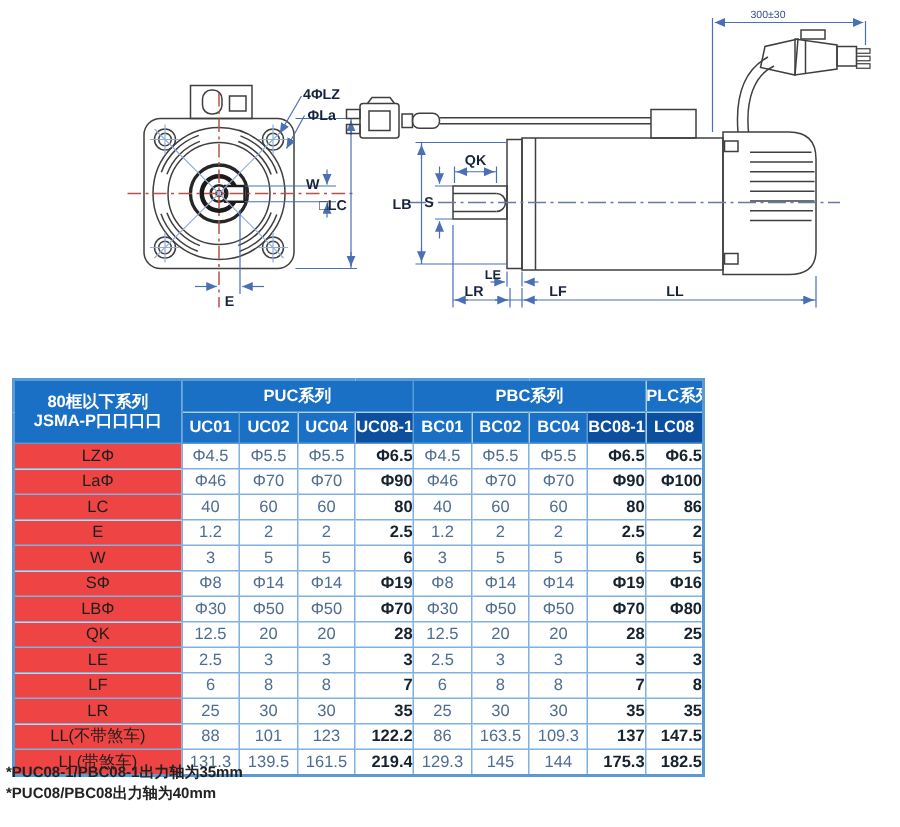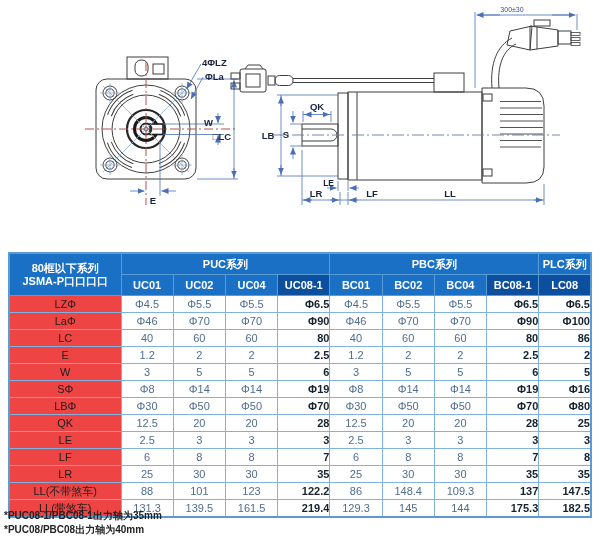--- a/index.html
+++ b/index.html
@@ -1,21 +1,21 @@
 <!DOCTYPE html>
 <html style="--header-bg: #1a70c4; --header-dark: #0c4f9e; --border: #5b9bd5; --grid: #7fb2e0; --value-text: #4f6d90; --value-bold: #16222e;"><head>
 <meta charset="utf-8">
 <style>
   html,body{margin:0;padding:0;}
   body{
     width:600px;height:551px;position:relative;background:#fff;
     font-family:"Liberation Sans", sans-serif;overflow:hidden;
   }
   #drawing{position:absolute;top:0;left:0;}
-  #table-wrap{position:absolute;top:252px;left:8px;width:584px;}
+  #table-wrap{position:absolute;top:252px;left:8px;width:462px;}
   table{border-collapse:collapse;width:100%;table-layout:fixed;border:2px solid var(--border);}
   th,td{
     border:1px solid var(--grid);
     font-size:11px;text-align:center;vertical-align:middle;
     padding:0;height:16px;line-height:15px;overflow:hidden;white-space:nowrap;
   }
   thead th{background:var(--header-bg);color:#fff;font-weight:bold;height:20px;border-color:var(--border);}
   thead th.dark{background:var(--header-dark);}
   th.corner div{line-height:13px;font-size:11px;}
   tbody th{background:#ef4444;color:#1d1d1d;font-weight:normal;}
@@ -351,21 +351,21 @@
           <td class="hl">35</td>
           <td class="hl">35</td>
         </tr>
         <tr>
           <th>LL(不带煞车)</th>
           <td>88</td>
           <td>101</td>
           <td>123</td>
           <td class="hl">122.2</td>
           <td>86</td>
-          <td>148.4</td>
+          <td>163.5</td>
           <td>109.3</td>
           <td class="hl">137</td>
           <td class="hl">147.5</td>
         </tr>
         <tr>
           <th>LL(带煞车)</th>
           <td>131.3</td>
           <td>139.5</td>
           <td>161.5</td>
           <td class="hl">219.4</td>

